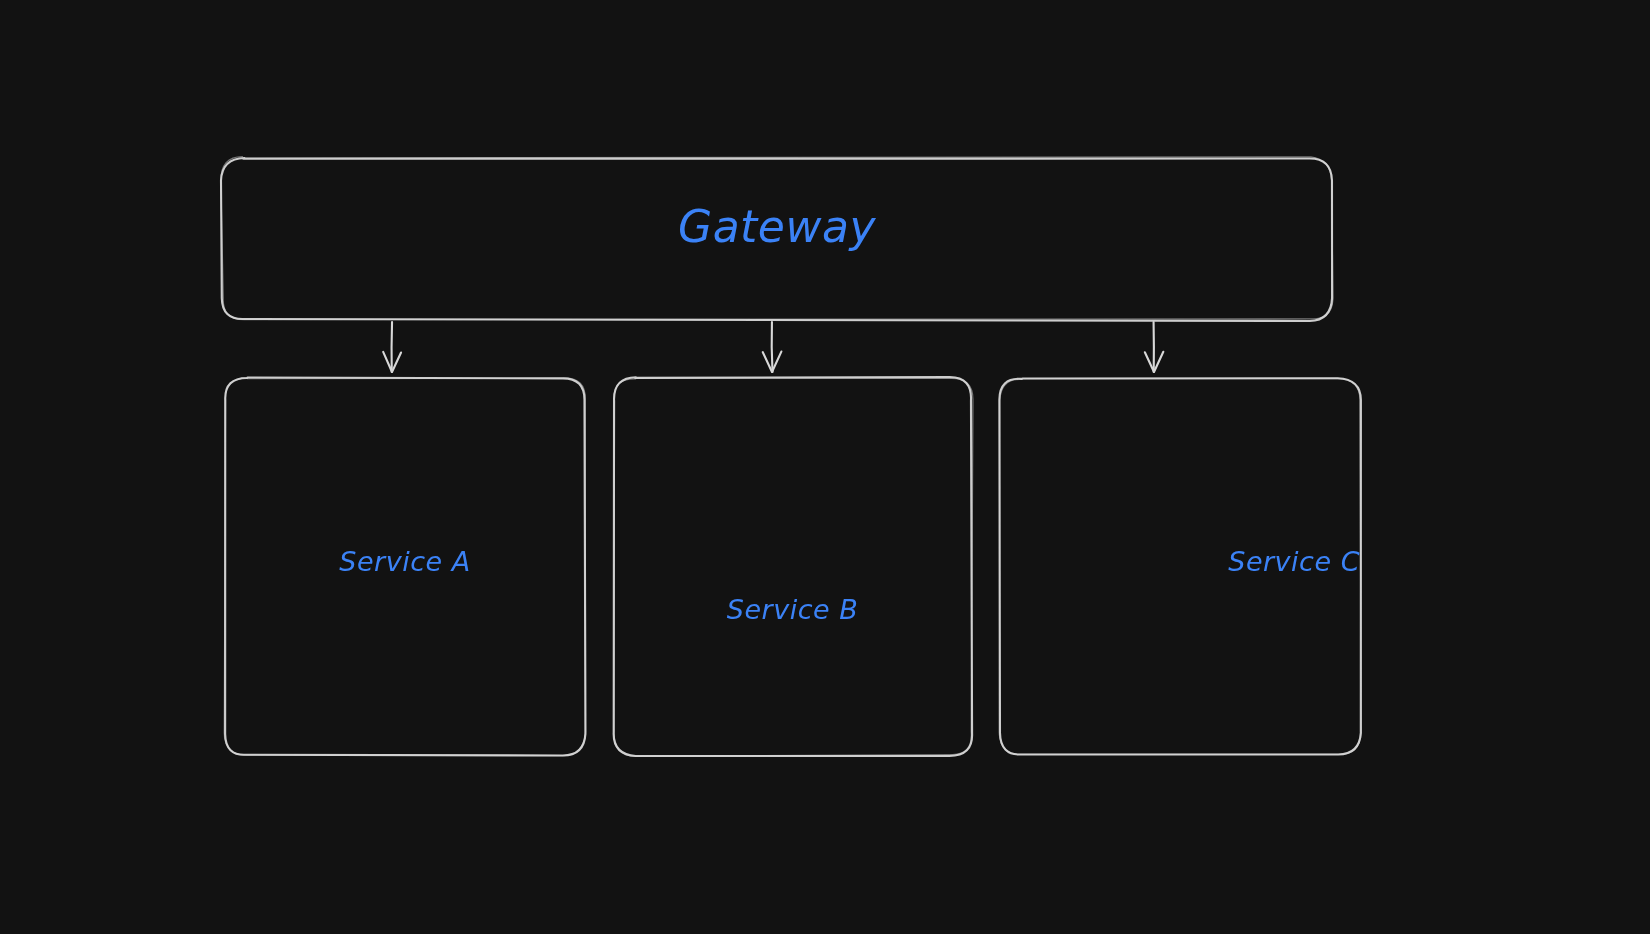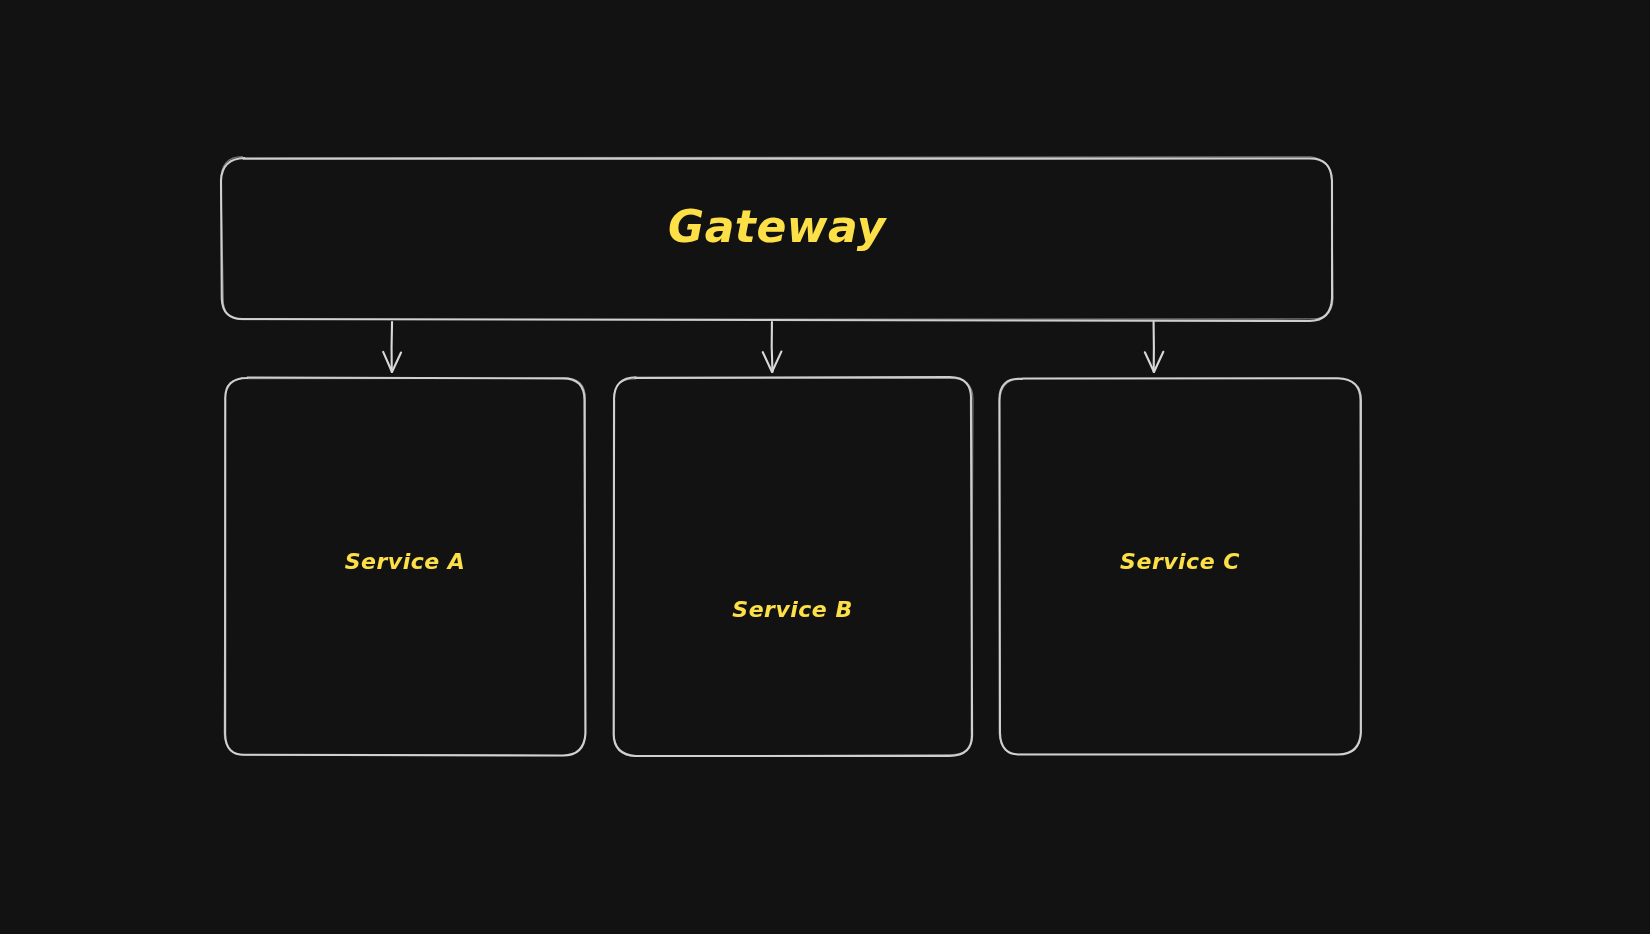--- a/index.html
+++ b/index.html
@@ -23,34 +23,34 @@
   #sketch-layer {
     position: absolute;
     inset: 0;
     width: 1650px;
     height: 934px;
     pointer-events: none;
   }
   .node-label {
     position: absolute;
     text-align: center;
-    color: #fde047;
+    color: #3b82f6;
     font-family: "DejaVu Sans", sans-serif;
     font-style: italic;
-    font-weight: 700;
+    font-weight: 400;
     white-space: nowrap;
     user-select: none;
     letter-spacing: 0.5px;
   }
   .gateway-label {
     font-size: 44px;
     line-height: 44px;
   }
   .service-label {
-    font-size: 22px;
+    font-size: 27px;
     line-height: 27px;
   }
   .hit {
     position: absolute;
     background: transparent;
   }
 </style>
 </head>
 <body>
 
@@ -79,20 +79,20 @@
       <path d="M 1144.8571131068281 352.2774247486144 L 1154 372
           L 1163.3129690022208 351.8117031106725" fill="none" stroke="#d8d8d8" stroke-width="2.1" stroke-linecap="round" stroke-linejoin="round"></path>
     </svg>
 
   <div class="node-label gateway-label" id="label-gateway" style="left: 222px; width: 1110px; top: 205px;">Gateway</div>
 
   <div class="node-label service-label" id="label-service-a" style="left: 225px; width: 360px; top: 547.5px;">Service A</div>
 
   <div class="node-label service-label" id="label-service-b" style="left: 613px; width: 359px; top: 547.5px; margin-top: 48px;">Service B</div>
 
-  <div class="node-label service-label" id="label-service-c" style="left: 1000px; width: 360px; top: 547.5px;">Service C</div>
+  <div class="node-label service-label" id="label-service-c" style="left: 1000px; width: 360px; top: 547.5px; text-align: right;">Service C</div>
 
   <div class="hit" id="hit-gateway" style="left: 222px; top: 158px; width: 1110px; height: 162px;"></div>
   <div class="hit" id="hit-service-a" style="left: 225px; top: 378px; width: 360px; height: 377px;"></div>
   <div class="hit" id="hit-service-b" style="left: 613px; top: 378px; width: 359px; height: 377px;"></div>
   <div class="hit" id="hit-service-c" style="left: 1000px; top: 378px; width: 360px; height: 377px;"></div>
 
 </div>
 
 </body></html>

